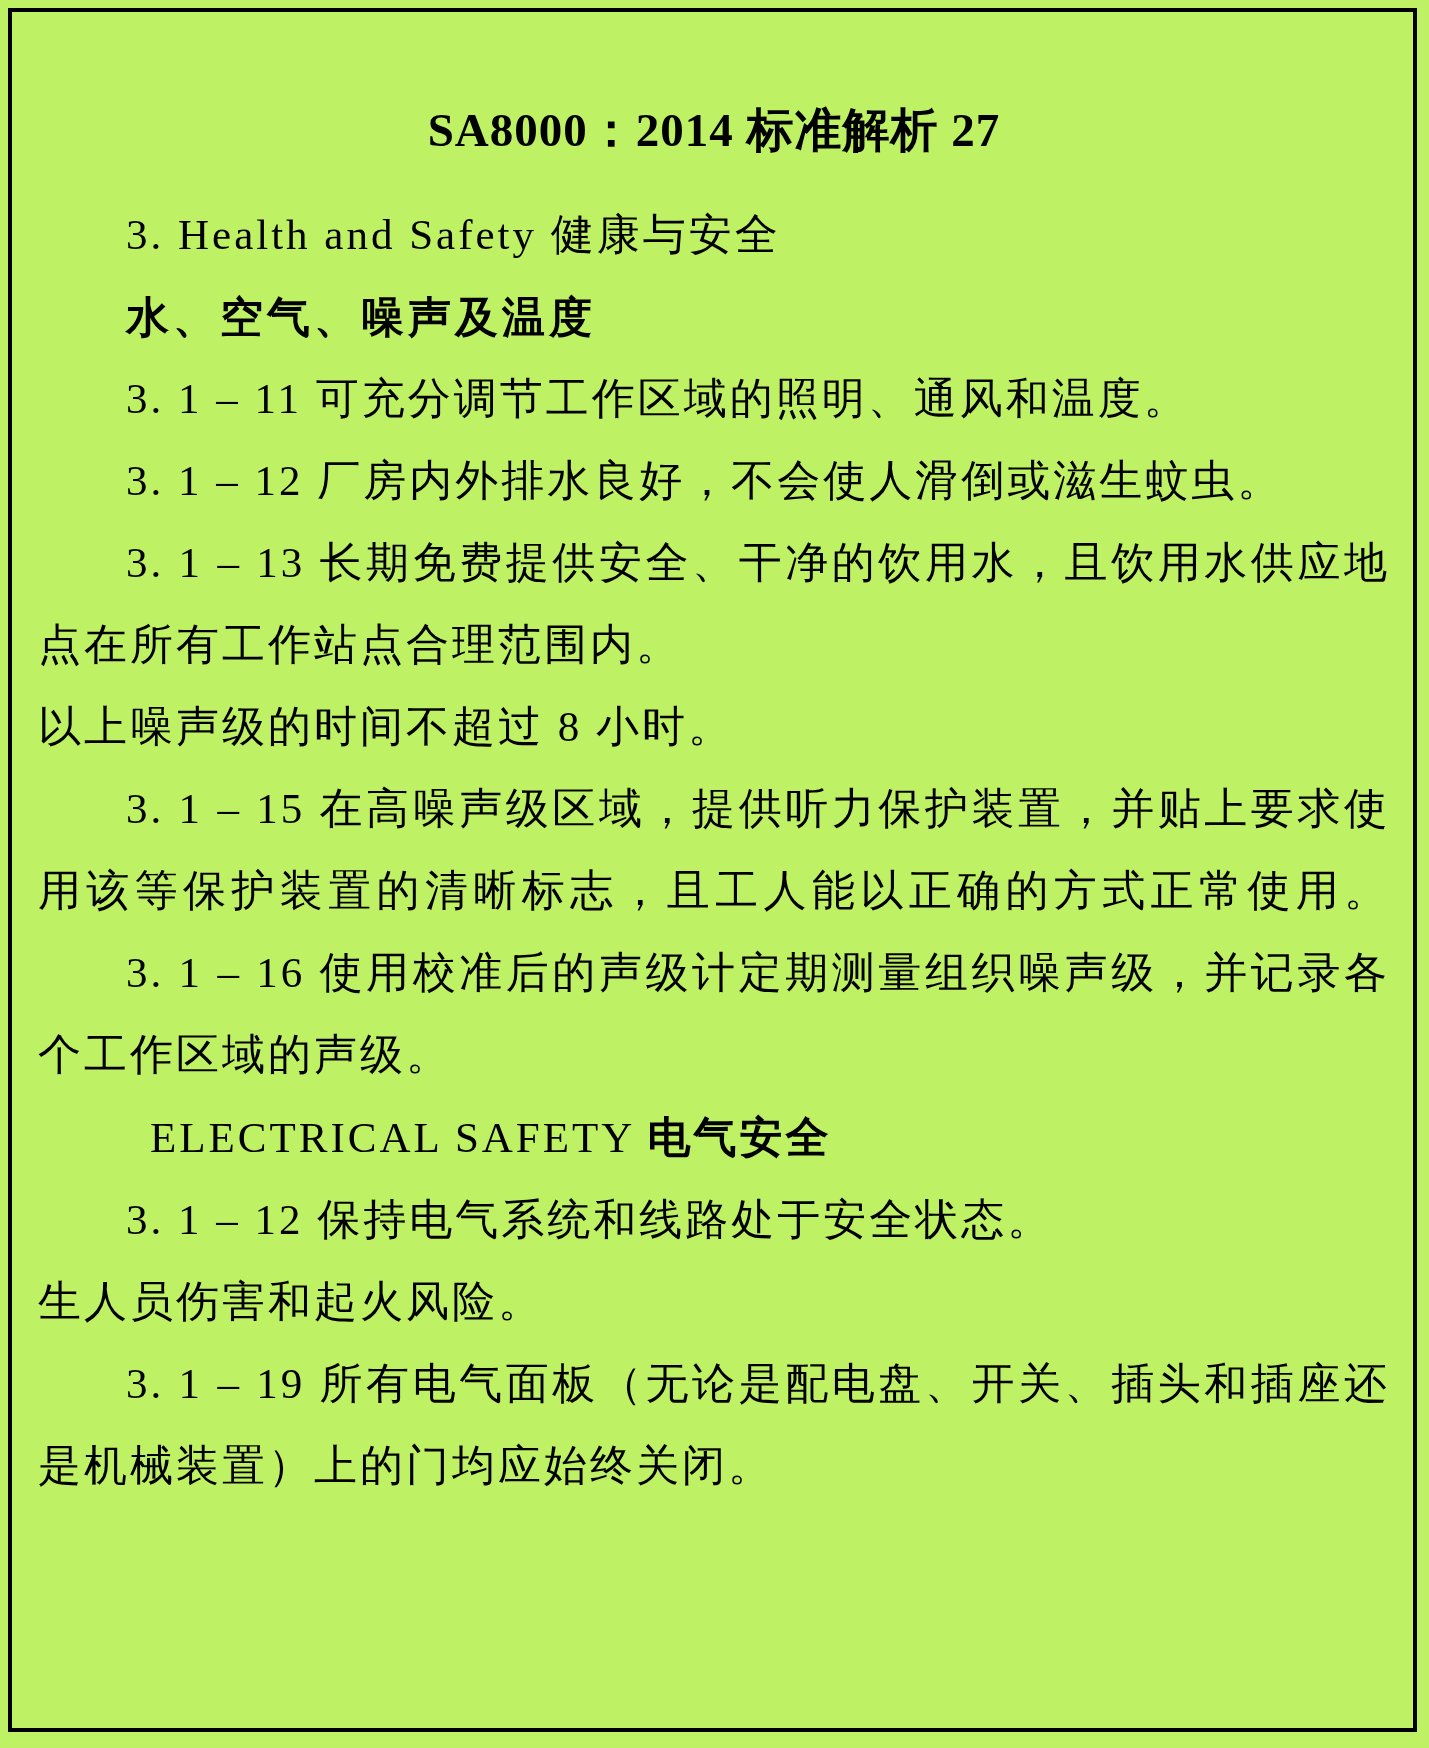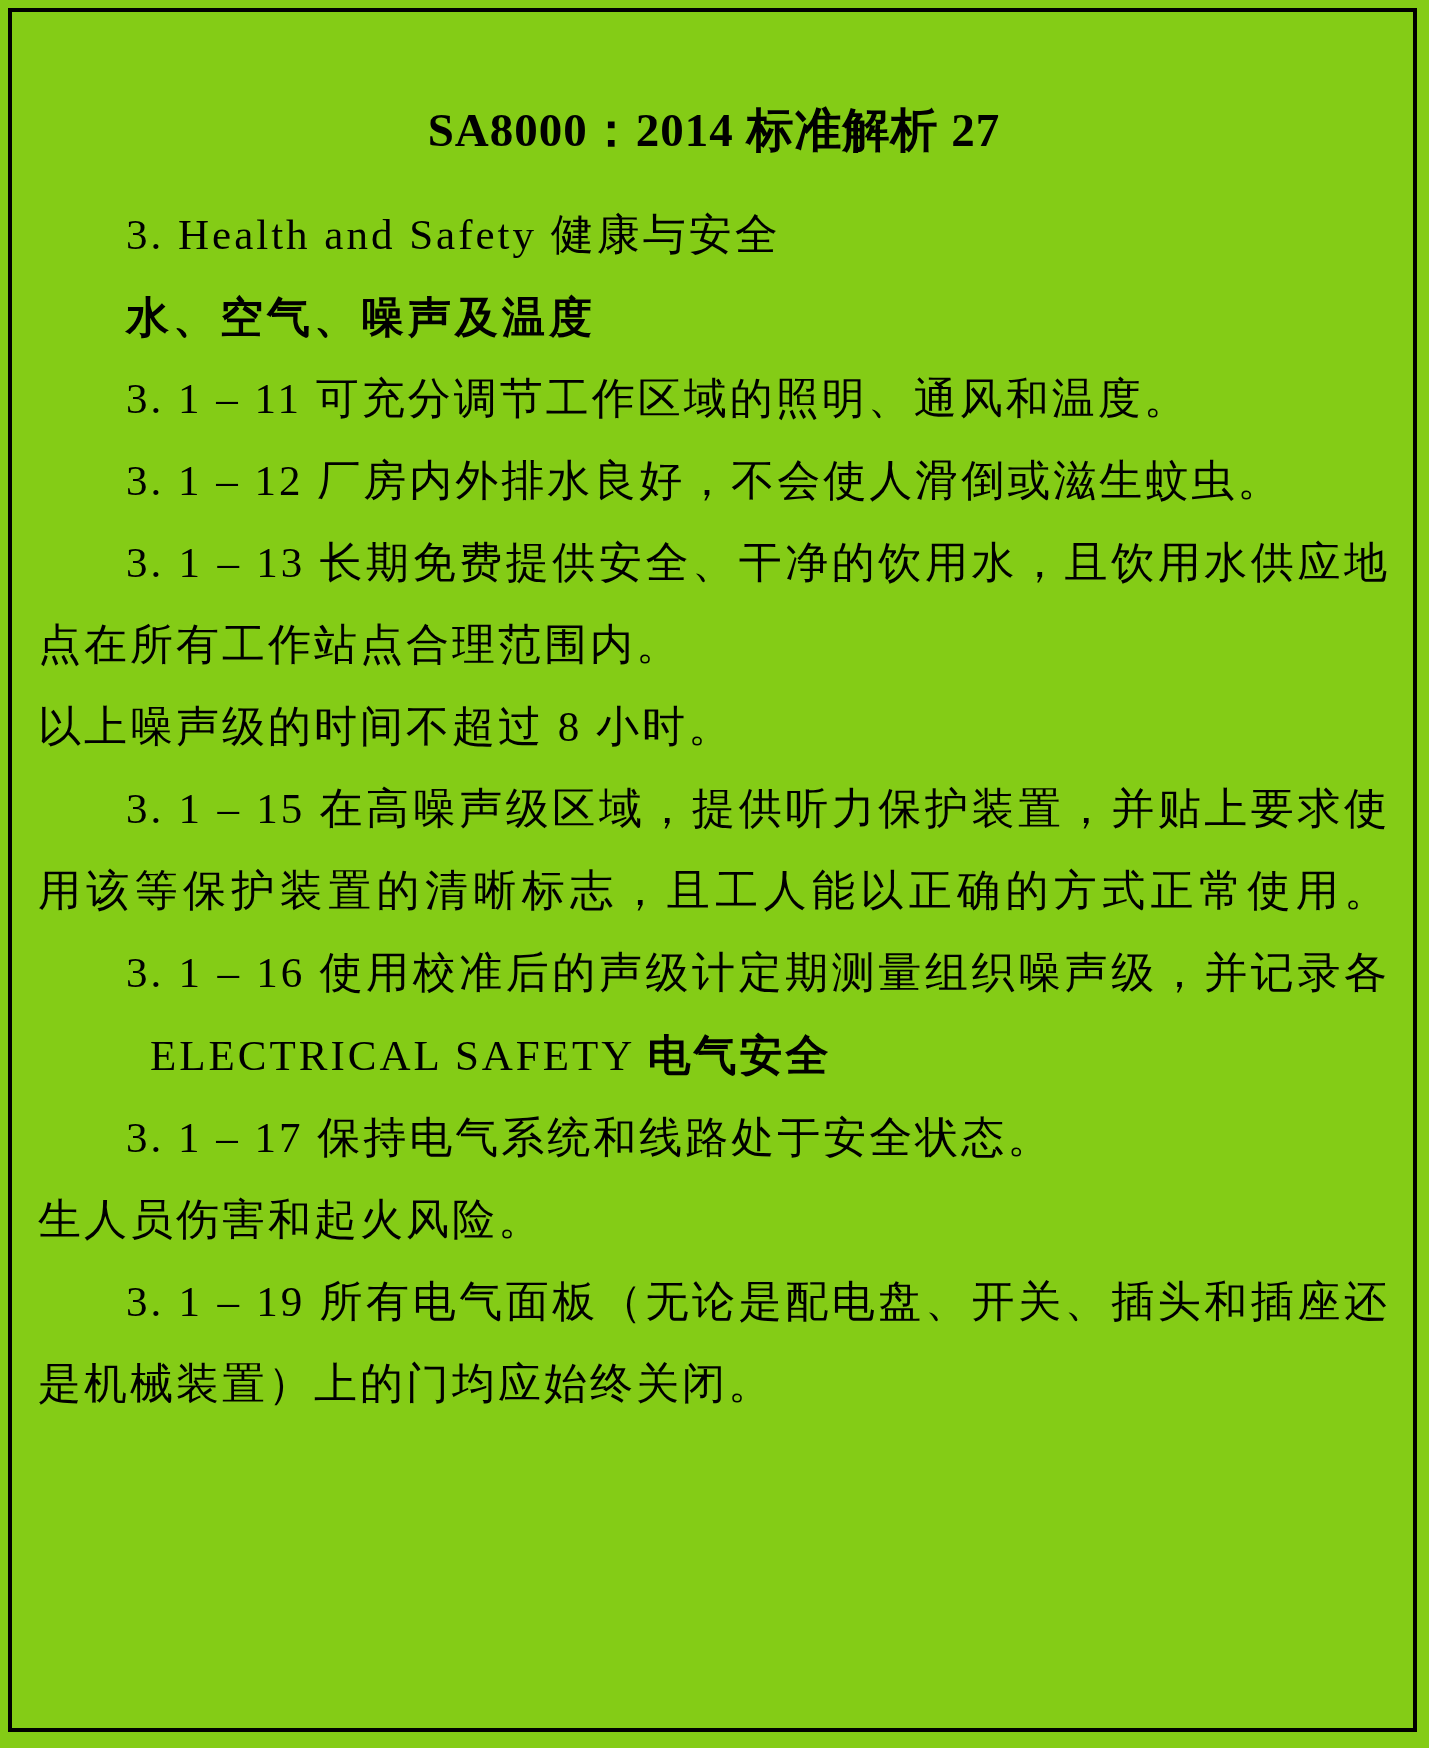--- a/index.html
+++ b/index.html
@@ -4,21 +4,21 @@
 <style>
   html, body {
     margin: 0;
     padding: 0;
     background: #ffffff;
   }
   .page {
     position: relative;
     width: 1429px;
     height: 1748px;
-    background: #84cc16;
+    background: #bef264;
     color: #000000;
     font-family: "Liberation Serif", "DejaVu Serif", serif;
     overflow: hidden;
   }
   .frame {
     position: absolute;
     left: 8px;
     top: 8px;
     right: 12px;
     bottom: 16px;
@@ -78,20 +78,21 @@
         <div class="line indent">3. Health and Safety 健康与安全</div>
         <div class="line indent heading">水、空气、噪声及温度</div>
         <div class="line indent">3. 1 – 11 可充分调节工作区域的照明、通风和温度。</div>
         <div class="line indent">3. 1 – 12 厂房内外排水良好，不会使人滑倒或滋生蚊虫。</div>
         <div class="line indent fill">3. 1 – 13 长期免费提供安全、干净的饮用水，且饮用水供应地</div>
         <div class="line">点在所有工作站点合理范围内。</div>
         <div class="line">以上噪声级的时间不超过 8 小时。</div>
         <div class="line indent fill">3. 1 – 15 在高噪声级区域，提供听力保护装置，并贴上要求使</div>
         <div class="line fill">用该等保护装置的清晰标志，且工人能以正确的方式正常使用。</div>
         <div class="line indent fill">3. 1 – 16 使用校准后的声级计定期测量组织噪声级，并记录各</div>
+        <div class="line">个工作区域的声级。</div>
         <div class="line indent"><span class="seg-serif">ELECTRICAL SAFETY </span><span class="seg-hei">电气安全</span></div>
-        <div class="line indent">3. 1 – 17 保持电气系统和线路处于安全状态。</div>
+        <div class="line indent">3. 1 – 12 保持电气系统和线路处于安全状态。</div>
         <div class="line">生人员伤害和起火风险。</div>
         <div class="line indent fill">3. 1 – 19 所有电气面板（无论是配电盘、开关、插头和插座还</div>
         <div class="line">是机械装置）上的门均应始终关闭。</div>
       </div>
   </div>
 </div>
 
 </body></html>

